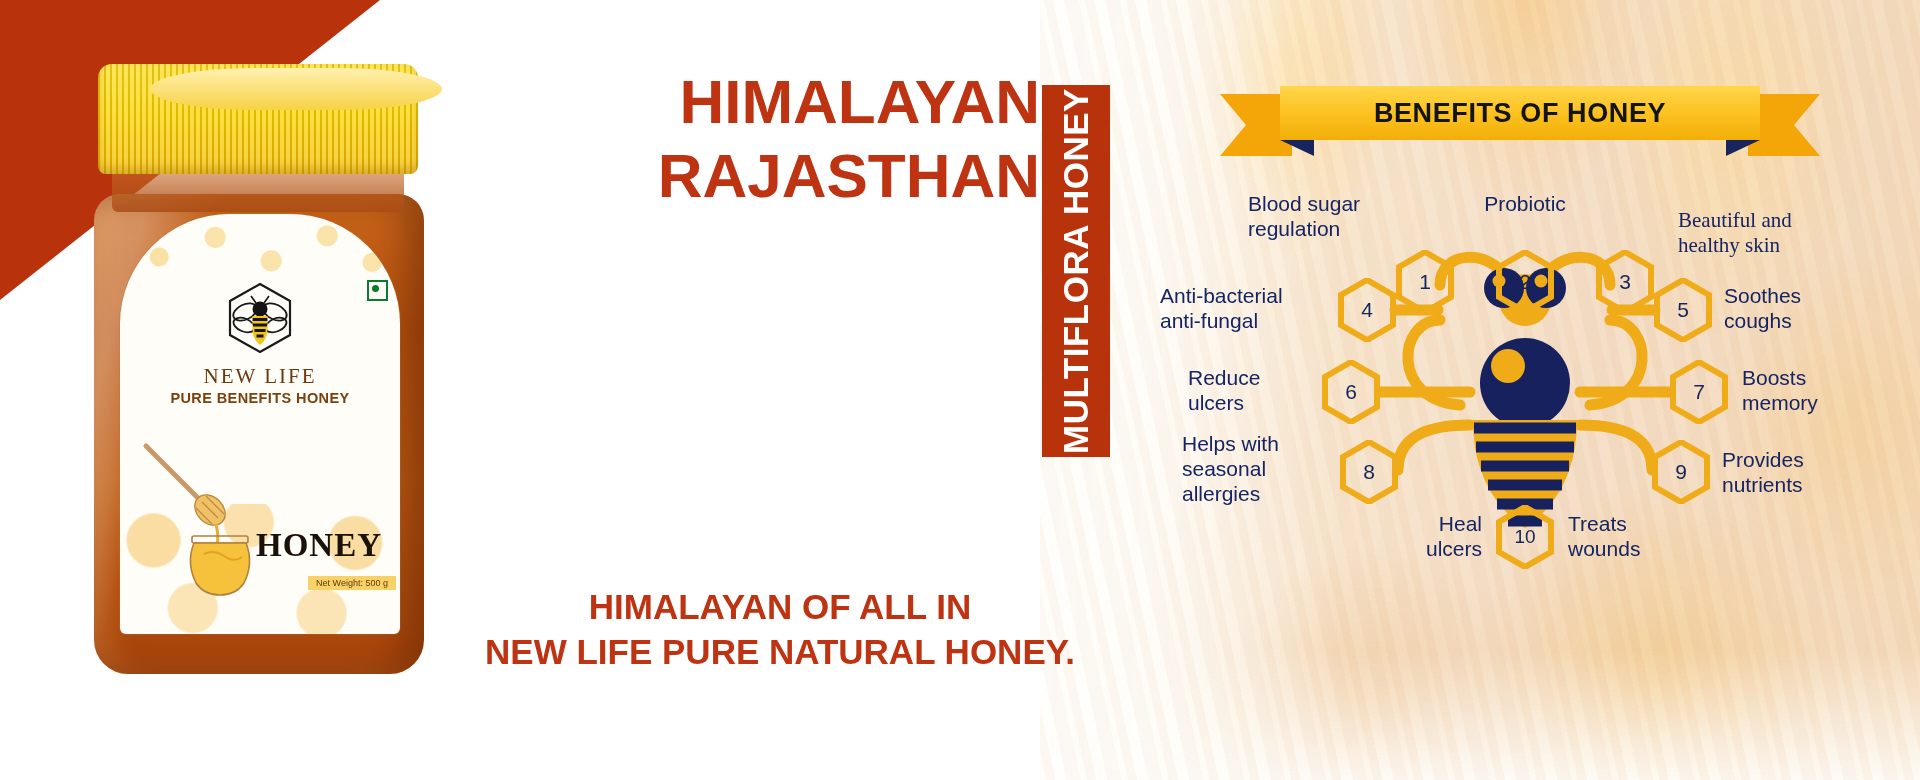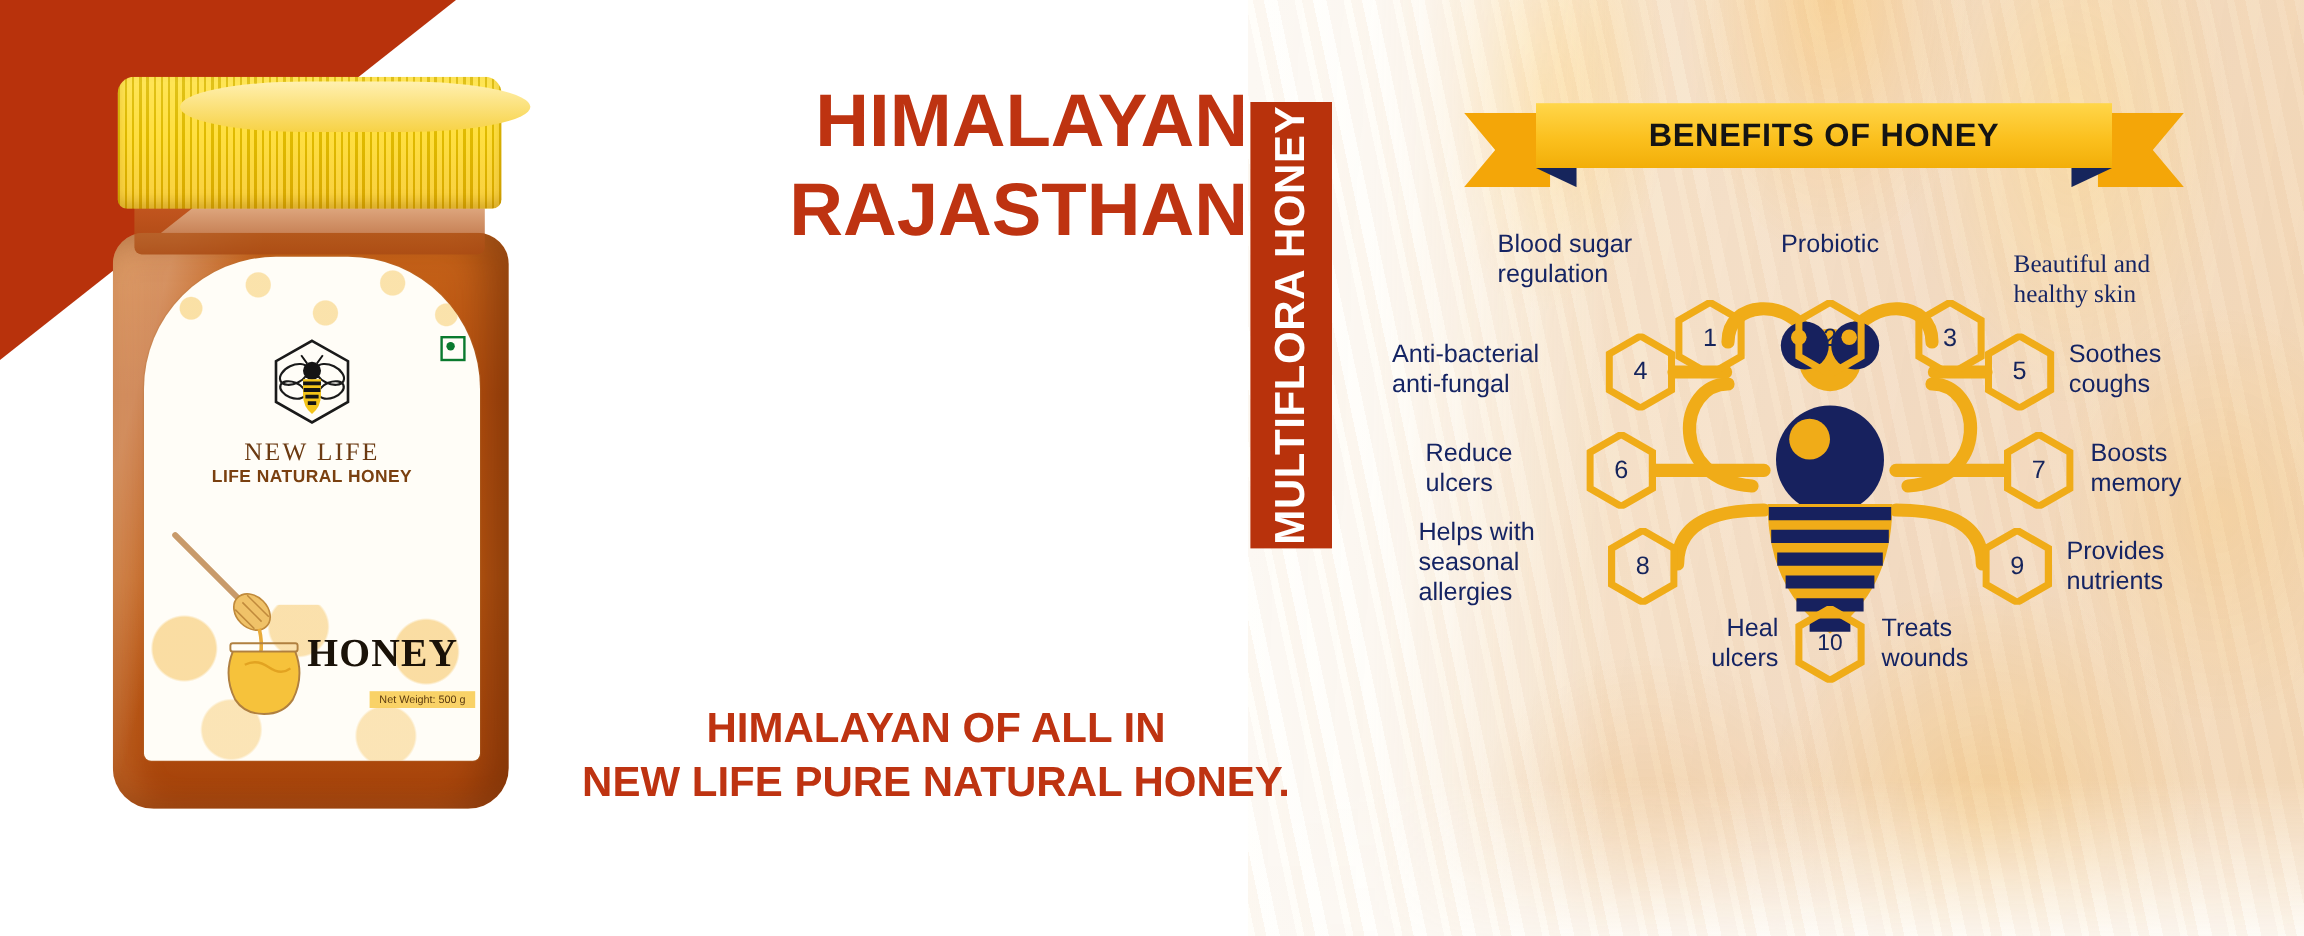--- a/index.html
+++ b/index.html
@@ -207,21 +207,21 @@
           <ellipse cx="19" cy="43" rx="11" ry="6.5" transform="rotate(22 19 43)" fill="none" stroke="#1a1a1a" stroke-width="1.8"></ellipse>
           <ellipse cx="51" cy="43" rx="11" ry="6.5" transform="rotate(-22 51 43)" fill="none" stroke="#1a1a1a" stroke-width="1.8"></ellipse>
           <circle cx="35" cy="27" r="7.5" fill="#141414"></circle>
           <path d="M27.5 34 h15 v13 q0 10 -7.5 16 q-7.5 -6 -7.5 -16 z" fill="#F3C419"></path>
           <path d="M27.6 37.5 h14.8 M28 43 h14 M29.5 48.5 h11 M31.5 54 h7" stroke="#141414" stroke-width="3.2"></path>
           <path d="M31 21 l-5 -7 M39 21 l5 -7" stroke="#141414" stroke-width="1.6" fill="none"></path>
         </svg>
       </div>
 
       <div class="lbl-brand">NEW LIFE</div>
-      <div class="lbl-sub">LIFE NATURAL HONEY</div>
+      <div class="lbl-sub">PURE BENEFITS HONEY</div>
 
       <div class="dipper">
         <svg viewBox="0 0 120 110" width="120" height="110">
           <line x1="8" y1="8" x2="62" y2="62" stroke="#c89a6a" stroke-width="5" stroke-linecap="round"></line>
           <ellipse cx="72" cy="72" rx="13" ry="17" transform="rotate(-45 72 72)" fill="#f0c268" stroke="#c08a3c" stroke-width="1.4"></ellipse>
           <path d="M64 64 l16 16 M68 58 l18 18 M58 70 l16 16" stroke="#c08a3c" stroke-width="1.3"></path>
           <path d="M78 86 q3 12 1 22" stroke="#e9ab3a" stroke-width="3" fill="none"></path>
         </svg>
       </div>
 

